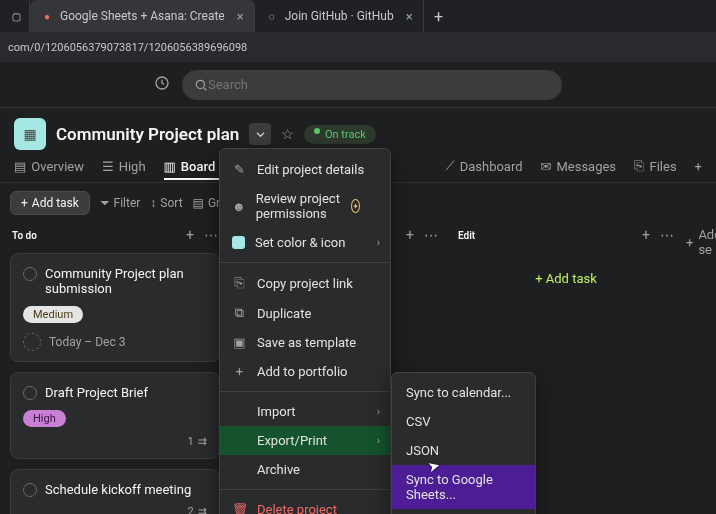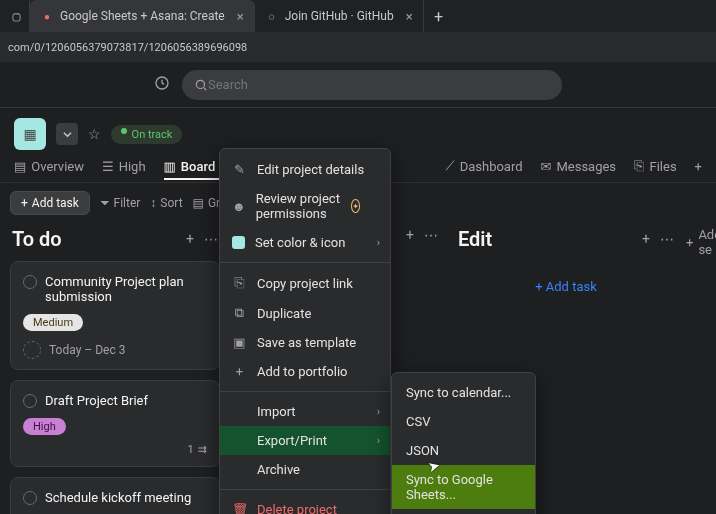--- a/index.html
+++ b/index.html
@@ -41,52 +41,52 @@
   
   
   .toolbar { display:flex; align-items:center; gap:10px; padding:8px 10px; color:#a2a0a2; font-size:12px; }
   .btn-addtask { background:#3b3c3e; border:1px solid #4a4a4a; border-radius:6px; padding:4px 10px; color:#f5f4f3; display:flex; align-items:center; gap:4px;}
   .tool-item { display:flex; align-items:center; gap:4px; }
   
   
   .board { display:flex; gap:10px; padding:0 10px; flex:1; overflow:hidden;}
   .col { width:210px; flex-shrink:0; }
   .col-header { display:flex; align-items:center; justify-content:space-between; padding:4px 2px 10px; }
-  .col-title { font-weight:600; font-size:20px;text-align:right; }
+  .col-title { font-weight:600; font-size:10px;text-align:right; }
   .col-actions { display:flex; gap:10px; color:#a2a0a2; font-size:14px;}
   .card { background:#2a2b2d; border:1px solid #3a3b3d; border-radius:8px; padding:12px 12px 10px; margin-bottom:10px; }
   .card-row1 { display:flex; align-items:flex-start; gap:8px; }
   .chk { width:14px; height:14px; border:1.5px solid #6a6a6a; border-radius:50%; flex-shrink:0; margin-top:1px;}
   .card-title { font-size:13px; color:#f5f4f3; }
   .pill { display:inline-block; border-radius:10px; padding:2px 10px; font-size:11px; margin-top:10px;}
   .pill.medium { background:#e5e5e5; color:#4a3a15;text-align:right; }
   .pill.high { background:#c97fd4; color:#3a1542; }
   .card-meta { display:flex; align-items:center; gap:8px; margin-top:10px; color:#a2a0a2; font-size:12px;}
   .avatar-ph { width:18px; height:18px; border:1px dashed #6a6a6a; border-radius:50%; }
   .card-footer { display:flex; justify-content:flex-end; align-items:center; gap:4px; color:#a2a0a2; font-size:11px; margin-top:8px;}
   
   .done-col { width:220px; flex-shrink:0; margin-left:6px;}
-  .addtask-center { color:#3b82f6; text-align:center; padding:18px 0; font-size:13px;}
+  .addtask-center { color:#bef264; text-align:center; padding:18px 0; font-size:13px;}
   .addsec { color:#a2a0a2; font-size:13px; display:flex; align-items:center; gap:5px;}
   
   
   .ctx-menu { position:absolute; left:219px; top:148px; width:172px; background:#2a2b2d; border:1px solid #3f4042; border-radius:6px; box-shadow:0 6px 20px rgba(0,0,0,0.5); padding:6px 0; z-index:50;}
   .ctx-item { display:flex; align-items:center; gap:10px; padding:7px 12px; color:#e4e2e0; font-size:13px; cursor:pointer; position:relative;}
   .ctx-item:hover, .ctx-item.hl { background:#14532d; }
   .ctx-item.danger { color:#f06a6a; }
   .ctx-sep { height:1px; background:#3f4042; margin:5px 0; }
   .ctx-icon { width:15px; text-align:center; color:#a2a0a2; font-size:13px;}
   .ctx-arrow { position:absolute; right:10px; color:#a2a0a2; font-size:11px;}
   .ctx-badge { width:14px; height:14px; border:1.5px solid #f1bd6c; border-radius:50%; display:flex; align-items:center; justify-content:center; font-size:8px; color:#f1bd6c; margin-left:auto; margin-right:18px;}
   .color-sw { width:13px; height:13px; background:#a5e8e3; border-radius:3px;}
   
   
   .sub-menu { position:absolute; left:391px; top:372px; width:145px; background:#2a2b2d; border:1px solid #3f4042; border-radius:6px; box-shadow:0 6px 20px rgba(0,0,0,0.5); padding:5px 0; z-index:60;}
   .sub-item { padding:7px 14px; color:#e4e2e0; font-size:13px; cursor:pointer;}
-  .sub-item.hl { background:#4d7c0f; }
+  .sub-item.hl { background:#4c1d95; }
   .cursor-ptr { position:absolute; left:428px; top:458px; z-index:70; color:#fff; font-size:14px; transform:rotate(-15deg); text-shadow:0 0 2px #000;}
   
   .spacer-col { width:210px; flex-shrink:0; } 
   
   .flex-fill { flex:1; }
 </style>
 </head>
 <body>
 
 <div class="browser-tabs">
@@ -123,20 +123,21 @@
         <circle cx="11" cy="11" r="7"></circle>
         <path d="M21 21l-4-4"></path>
       </svg>
     <input placeholder="Search" style="">
   </div>
   <div class="flex-fill"></div>
 </div>
 
 <div class="proj-header">
   <div class="proj-icon">▦</div>
+  <div class="proj-title">Community Project plan</div>
   <div class="chev-btn">
     <svg width="9" height="9" viewBox="0 0 10 10">
         <path d="M1 3l4 4 4-4" stroke="currentColor" stroke-width="1.5" fill="none"></path>
       </svg>
   </div>
   <div class="star-btn">☆</div>
   <div class="status-pill">
       <span>On track</span>
     </div>
 </div>

